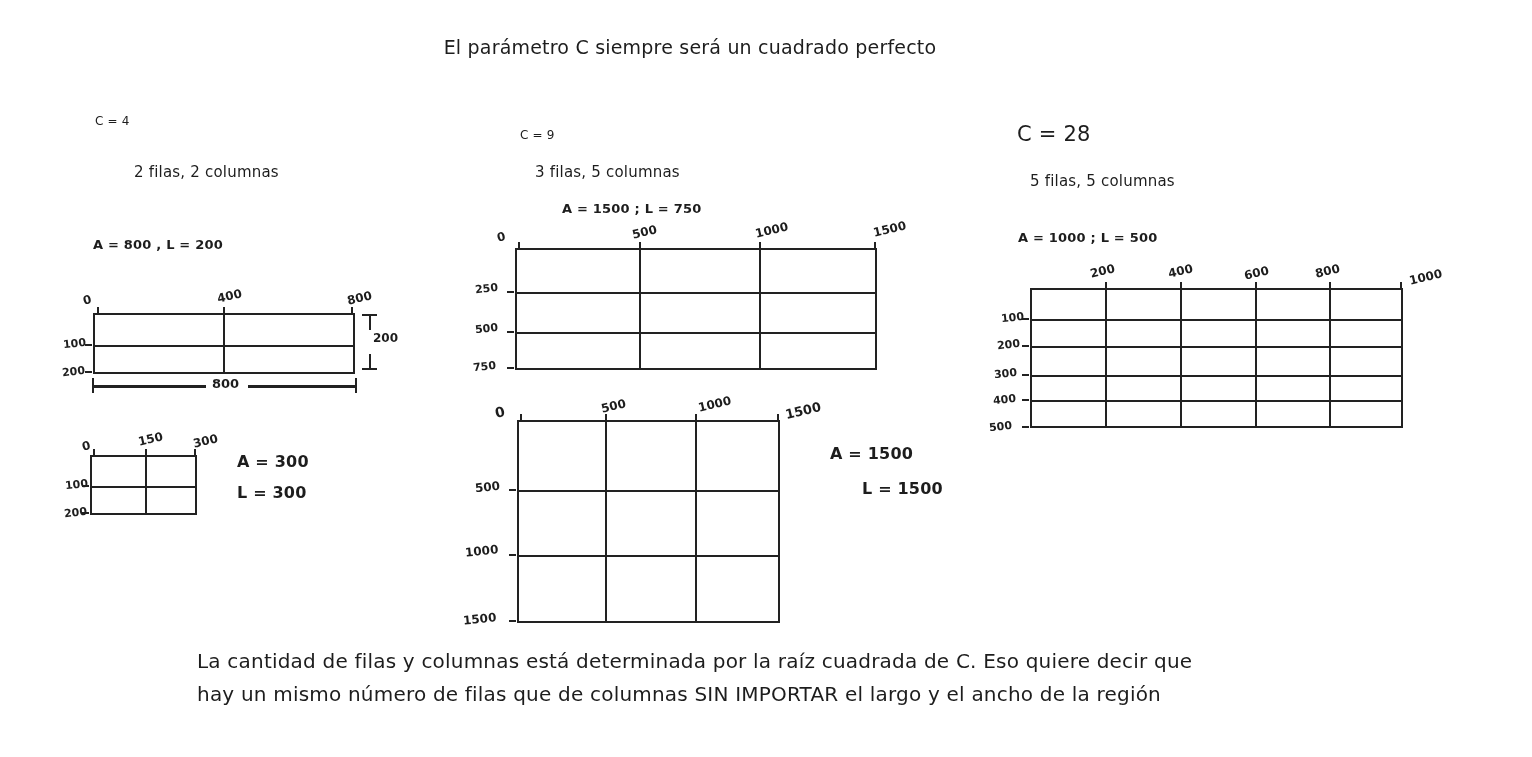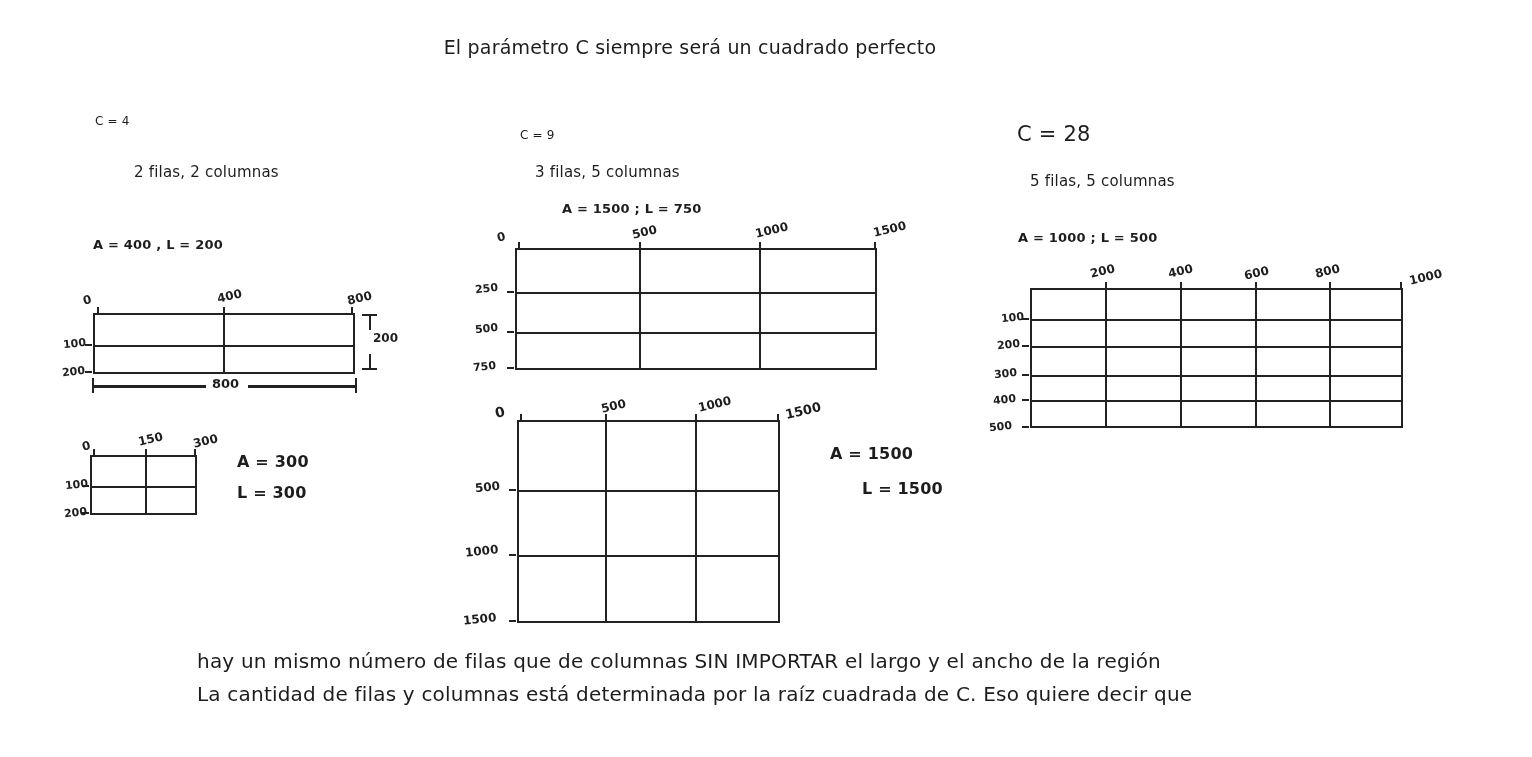--- a/index.html
+++ b/index.html
@@ -25,21 +25,21 @@
   .dimlabel{position:absolute;font-size:13px;font-weight:bold;white-space:nowrap;}
   .footer{font-size:20px;line-height:33px;white-space:nowrap;}
 </style>
 </head>
 <body>
 
 <div class="abs hw title" style="left:180px;top:36px;width:1020px;">El parámetro C siempre será un cuadrado perfecto</div>
 
 <div class="abs hw heading" style="left:95px;top:114px;">C = 4</div>
 <div class="abs hw subheading" style="left:134px;top:163px;">2 filas, 2 columnas</div>
-<div class="abs hw params" style="left:93px;top:237px;">A = 400 ,  L = 200</div>
+<div class="abs hw params" style="left:93px;top:237px;">A = 800 ,  L = 200</div>
 
 <div class="gridbox" style="left:93px;top:313px;width:262px;height:61px;">
   <div class="vline" style="left:128px;"></div>
   <div class="hline" style="top:30px;"></div>
   <div class="tick" style="left:2px;"></div>
   <div class="tick" style="left:128px;"></div>
   <div class="tick" style="left:256px;"></div>
   <div class="dash" style="top:29px;"></div>
   <div class="dash" style="top:56px;"></div>
   <span class="tlabel" style="left:-12px;top:-22px;">0</span>
@@ -159,15 +159,15 @@
   <span class="tlabel" style="left:283px;top:-26px;">800</span>
   <span class="tlabel" style="left:377px;top:-20px;">1000</span>
   <span class="llabel" style="left:-31px;top:21px;">100</span>
   <span class="llabel" style="left:-35px;top:48px;">200</span>
   <span class="llabel" style="left:-38px;top:77px;">300</span>
   <span class="llabel" style="left:-39px;top:103px;">400</span>
   <span class="llabel" style="left:-43px;top:130px;">500</span>
 </div>
 
 <div class="abs hw footer" style="left:197px;top:645px;">
+  <div>La cantidad de filas y columnas está determinada por la raíz cuadrada de C. Eso quiere decir que</div>
   <div>hay un mismo número de filas que de columnas SIN IMPORTAR el largo y el ancho de la región</div>
-  <div>La cantidad de filas y columnas está determinada por la raíz cuadrada de C. Eso quiere decir que</div>
 </div>
 
 </body></html>

